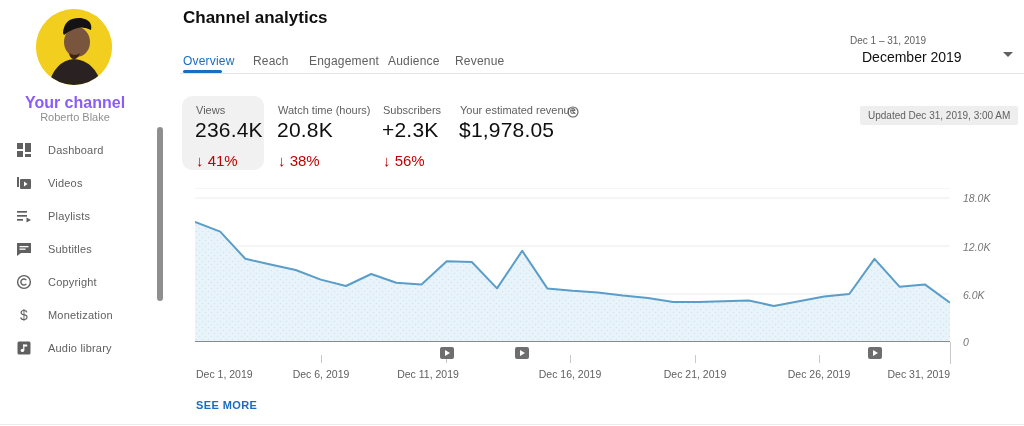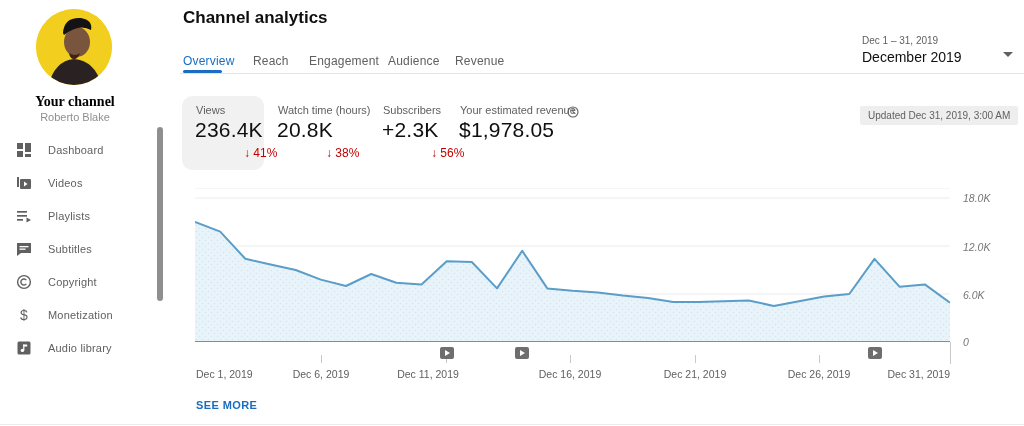--- a/index.html
+++ b/index.html
@@ -5,21 +5,21 @@
   * { margin:0; padding:0; box-sizing:border-box; }
   html,body { background:#fff; }
   body { font-family:"Liberation Sans", sans-serif; color:#0f0f0f; }
   .screen { position:relative; width:1024px; height:426px; background:#fff; overflow:hidden; }
 
   
   .sidebar { position:absolute; left:0; top:0; width:180px; height:426px; background:#fff; }
   .avatar { position:absolute; left:36px; top:9px; width:76px; height:76px; border-radius:50%;
             overflow:hidden; background:#f2ce1e; cursor:pointer; }
   .channel-name { position:absolute; left:0; top:94px; width:150px; text-align:center;
-                  font-size:14px; font-weight:700; color:#000000;font-family:Liberation Serif, serif; }
+                  font-size:16px; font-weight:700; color:#8b5cf6; }
   .channel-owner { position:absolute; left:0; top:111px; width:150px; text-align:center;
                    font-size:11px; color:#8f8f8f; }
   .nav { position:absolute; left:0; top:133px; width:157px; }
   .nav-item { position:relative; height:33px; display:flex; align-items:center; cursor:pointer; }
   .nav-item.active { background:#ededed; }
   .nav-icon { position:absolute; left:16px; width:16px; height:16px; display:flex;
               align-items:center; justify-content:center; }
   .nav-label { position:absolute; left:48px; font-size:11px; font-weight:500; color:#606060; letter-spacing:.2px; }
   .nav-item.active .nav-label { color:#c00000; }
   .side-scrollbar { position:absolute; left:157px; top:127px; width:6px; height:174px;
@@ -27,32 +27,32 @@
 
   
   .page-title { position:absolute; left:183px; top:8px; font-size:17px; font-weight:700; color:#0f0f0f; }
   .tabs-border { position:absolute; left:180px; top:73px; width:844px; height:1px; background:#e3e3e3; }
   .tab { position:absolute; top:54px; font-size:12px; font-weight:500; color:#606060; cursor:pointer; letter-spacing:.2px; }
   .tab.active { color:#1a6dc2; }
   .tab-underline { position:absolute; left:183px; top:70px; width:39px; height:3px; background:#1a6dc2; border-radius:2px; }
   .t0{left:183px}.t1{left:253px}.t2{left:309px}.t3{left:388px}.t4{left:455px}
 
   .date-picker { position:absolute; left:850px; top:30px; width:174px; height:40px; cursor:pointer; }
-  .date-sub { position:absolute; left:12px; top:5px; font-size:10px; color:#606060; }
+  .date-sub { position:absolute; left:0; top:5px; font-size:10px; color:#606060; }
   .date-main { position:absolute; left:12px; top:19px; font-size:14px; color:#0f0f0f; }
   .caret { position:absolute; left:153px; top:22px; width:0; height:0;
            border-left:5px solid transparent; border-right:5px solid transparent; border-top:5px solid #606060; }
 
   
   .card { position:absolute; top:96px; height:74px; cursor:pointer; }
   .card.active-card { background:#f1f1f1; border-radius:10px; }
   .c0{left:182px;width:82px}.c1{left:264px;width:105px}.c2{left:369px;width:77px}.c3{left:446px;width:135px}
   .card-label { position:absolute; left:14px; top:8px; font-size:11px; color:#606060; white-space:nowrap; }
   .card-value { position:absolute; left:13px; top:22px; font-size:21px; color:#0f0f0f; letter-spacing:.2px; white-space:nowrap; }
-  .card-delta { position:absolute; left:14px; top:50px; font-size:12px; color:#c00000; white-space:nowrap;margin-left:48px; }
+  .card-delta { position:absolute; left:14px; top:56px; font-size:15px; color:#c00000; white-space:nowrap; }
   .clock-icon { position:absolute; left:121px; top:8px; }
   .updated-badge { position:absolute; left:860px; top:106px; background:#eeeeee; border-radius:2px;
                    padding:4px 8px; font-size:10px; color:#606060; white-space:nowrap; }
 
   
   .chart-wrap { position:absolute; left:195px; top:188px; width:755px; height:154px; cursor:crosshair; }
   .ylab { position:absolute; left:963px; font-size:10.5px; color:#757575;font-style:italic; }
   .y0{top:192px}.y1{top:241px}.y2{top:289px}.y3{top:336px}
   .xlab { position:absolute; top:368px; font-size:10.5px; color:#606060; white-space:nowrap; }
   .x0{left:196px}.x1{left:321px;transform:translateX(-50%)}.x2{left:428px;transform:translateX(-50%)}

